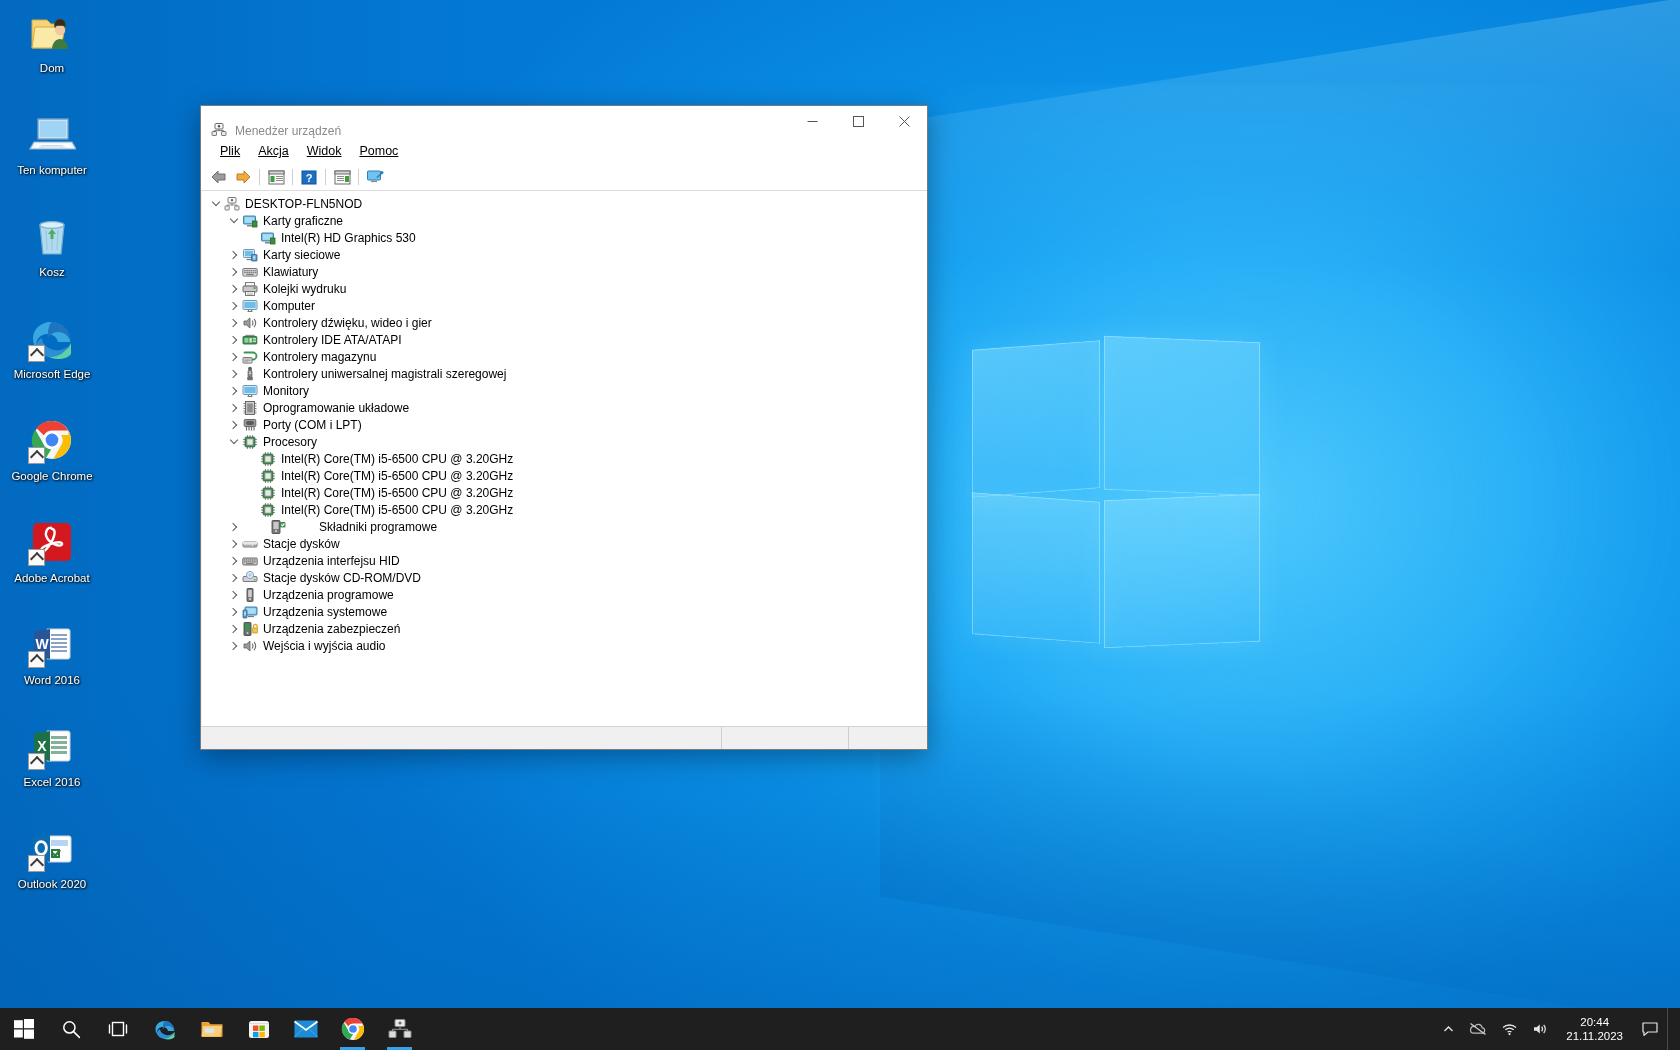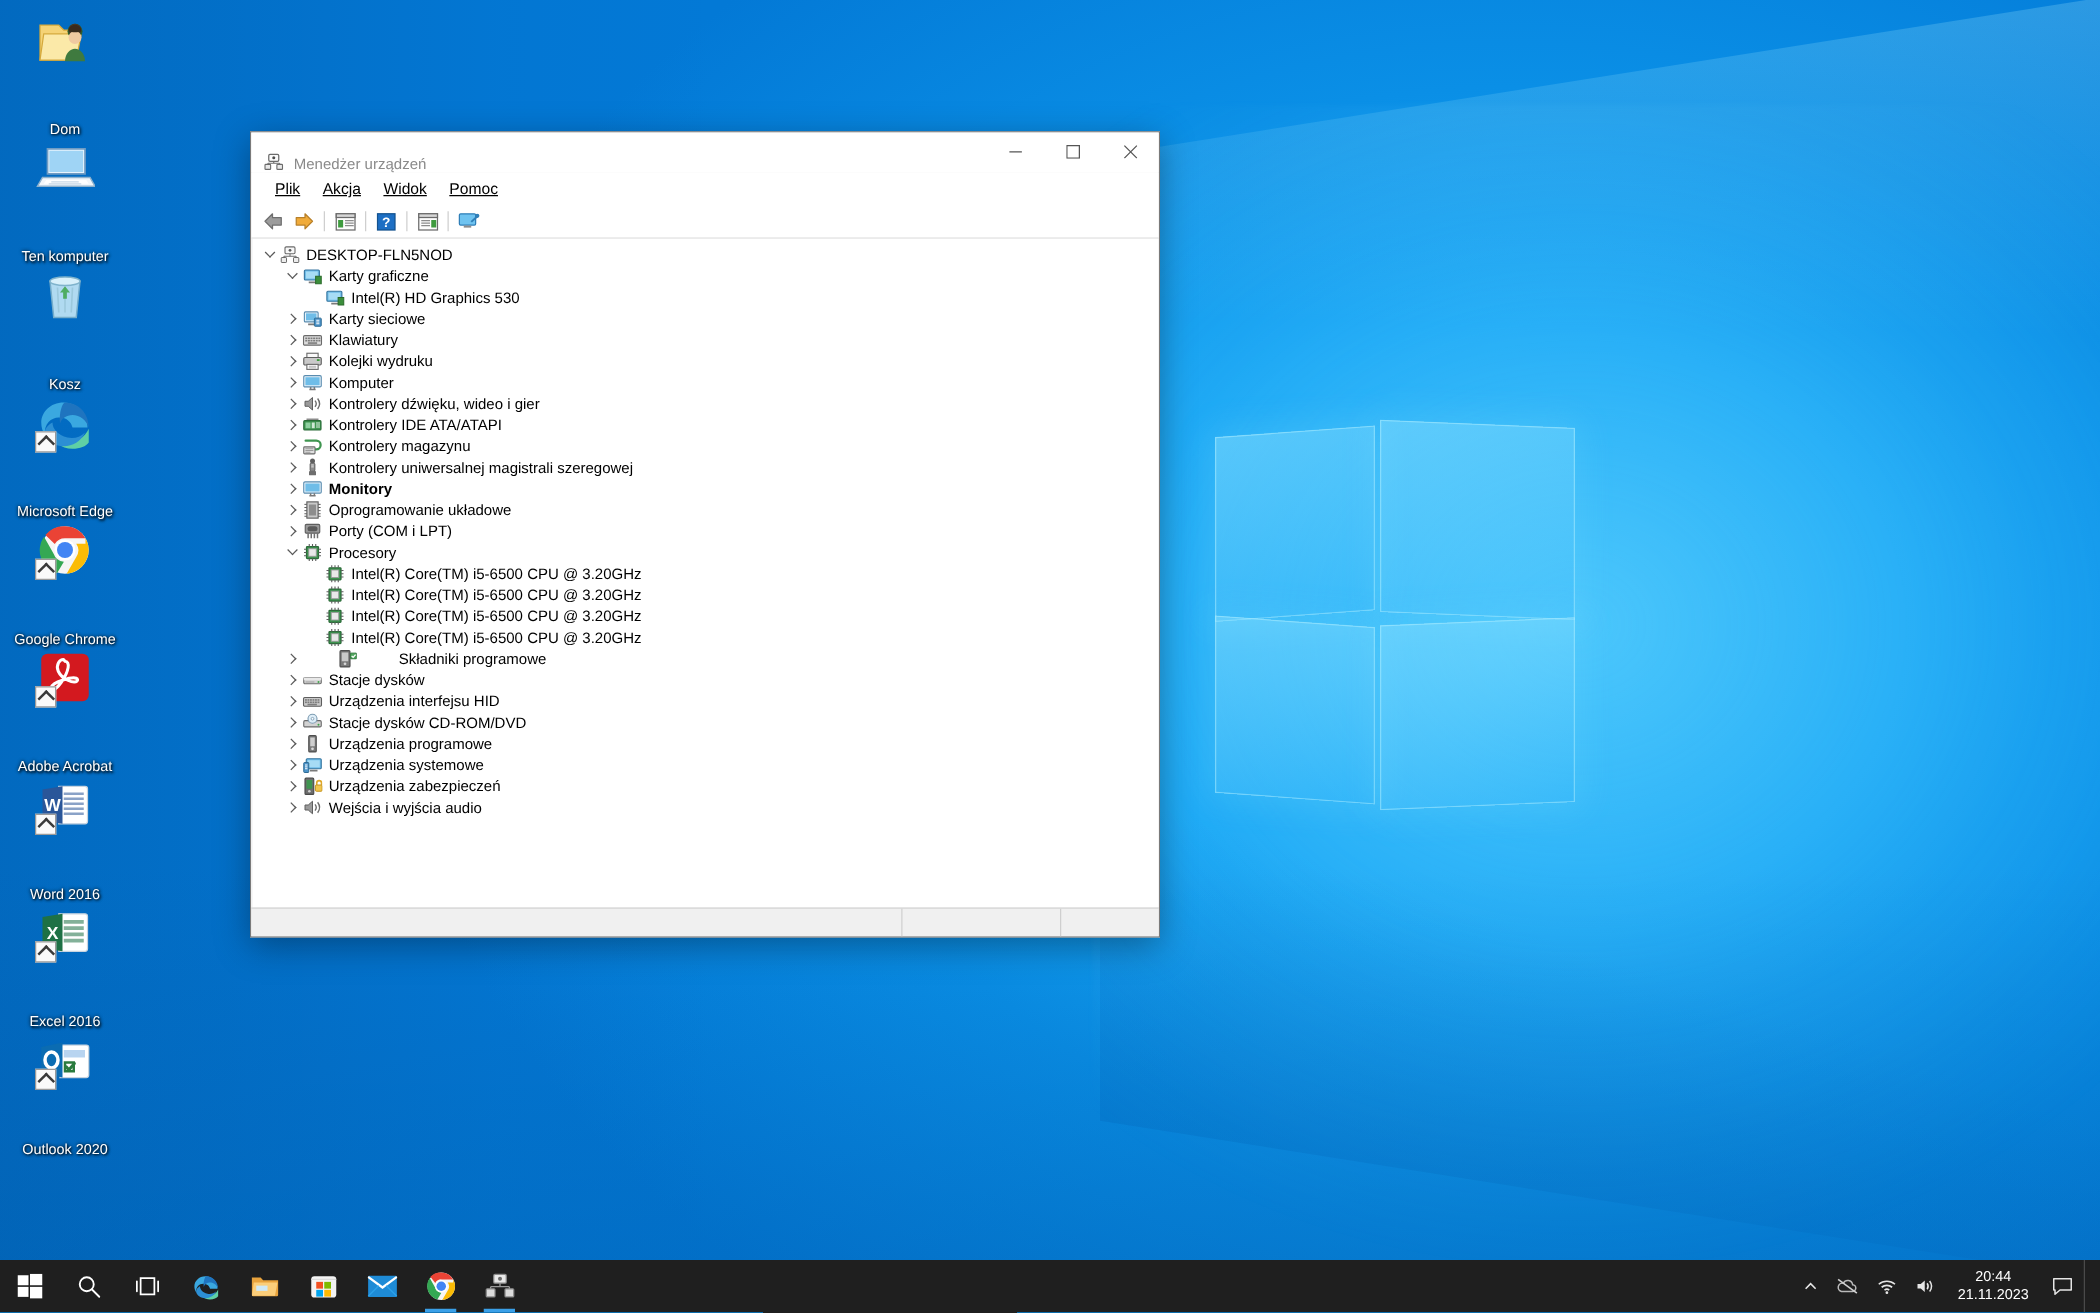--- a/index.html
+++ b/index.html
@@ -34,21 +34,21 @@
   #wp-streak2{position:absolute;left:880px;top:640px;width:800px;height:320px;
     background:linear-gradient(10deg, rgba(0,100,185,.26), rgba(0,0,0,0) 58%);
     transform:skewY(9deg);}
   
   #desktop-icons{position:absolute;left:0;top:0;width:108px;}
   .d-icon{width:104px;height:100px;margin:0 0 2px 0;display:flex;flex-direction:column;
     align-items:center;justify-content:flex-start;padding-top:8px;box-sizing:border-box;cursor:default;}
   .d-glyph{width:48px;height:48px;position:relative;margin-bottom:6px;}
   .d-label{color:#fff;font-size:11.5px;line-height:13px;text-align:center;
     text-shadow:0 0 3px rgba(0,0,0,.95),1px 1px 2px rgba(0,0,0,.85);max-width:100px;
-    word-wrap:break-word;margin-top:36px;}
+    word-wrap:break-word;}
   .shortcut-arrow{position:absolute;left:0;bottom:0;width:15px;height:15px;background:#fafafa;
     border:1px solid #9a9a9a;}
   .shortcut-arrow:after{content:"";position:absolute;left:3px;top:4px;width:8px;height:8px;
     border-left:2px solid #3a3a3a;border-top:2px solid #3a3a3a;transform:rotate(45deg);}
   
   #dm-window{position:absolute;left:200px;top:105px;width:726px;height:643px;
     background:#f0f0f0;border:1px solid #7a7a7a;box-shadow:0 7px 26px rgba(0,0,0,.34);
     display:flex;flex-direction:column;}
   #dm-titlebar{height:32px;background:#ffffff;display:flex;align-items:flex-end;
     flex:0 0 auto;position:relative;}
@@ -420,21 +420,21 @@
           <i></i>
         </span>
         <span class="tico"><svg width="16" height="16" viewBox="0 0 16 16">
      <circle cx="8" cy="2.8" r="2" fill="#5e5e5e"></circle>
      <rect x="6.1" y="4.4" width="3.8" height="6.6" rx="1" fill="#8c8c8c" stroke="#5e5e5e" stroke-width=".8"></rect>
      <rect x="5.2" y="10.8" width="5.6" height="3.4" rx=".7" fill="#6e6e6e"></rect>
      <path d="M7 6h2M7 7.5h2" stroke="#e4e4e4" stroke-width=".8"></path>
           </svg></span>
         <span>Kontrolery uniwersalnej magistrali szeregowej</span>
       </div>
-      <div class="tnode" style="padding-left: 24px; font-weight: bold;">
+      <div class="tnode" style="padding-left: 24px;">
         <span class="twist closed">
           <i></i>
         </span>
         <span class="tico"><svg width="16" height="16" viewBox="0 0 16 16">
      <rect x="1" y="2.5" width="14" height="9" rx="1" fill="#e8f3fb" stroke="#5a8caf" stroke-width=".9"></rect>
      <rect x="2.3" y="3.8" width="11.4" height="6.4" fill="#6fbde8"></rect>
      <path d="M5.5 13.5h5M6.5 11.5v2M9.5 11.5v2" stroke="#7a7a7a" stroke-width="1.2"></path>
           </svg></span>
         <span>Monitory</span>
       </div>

